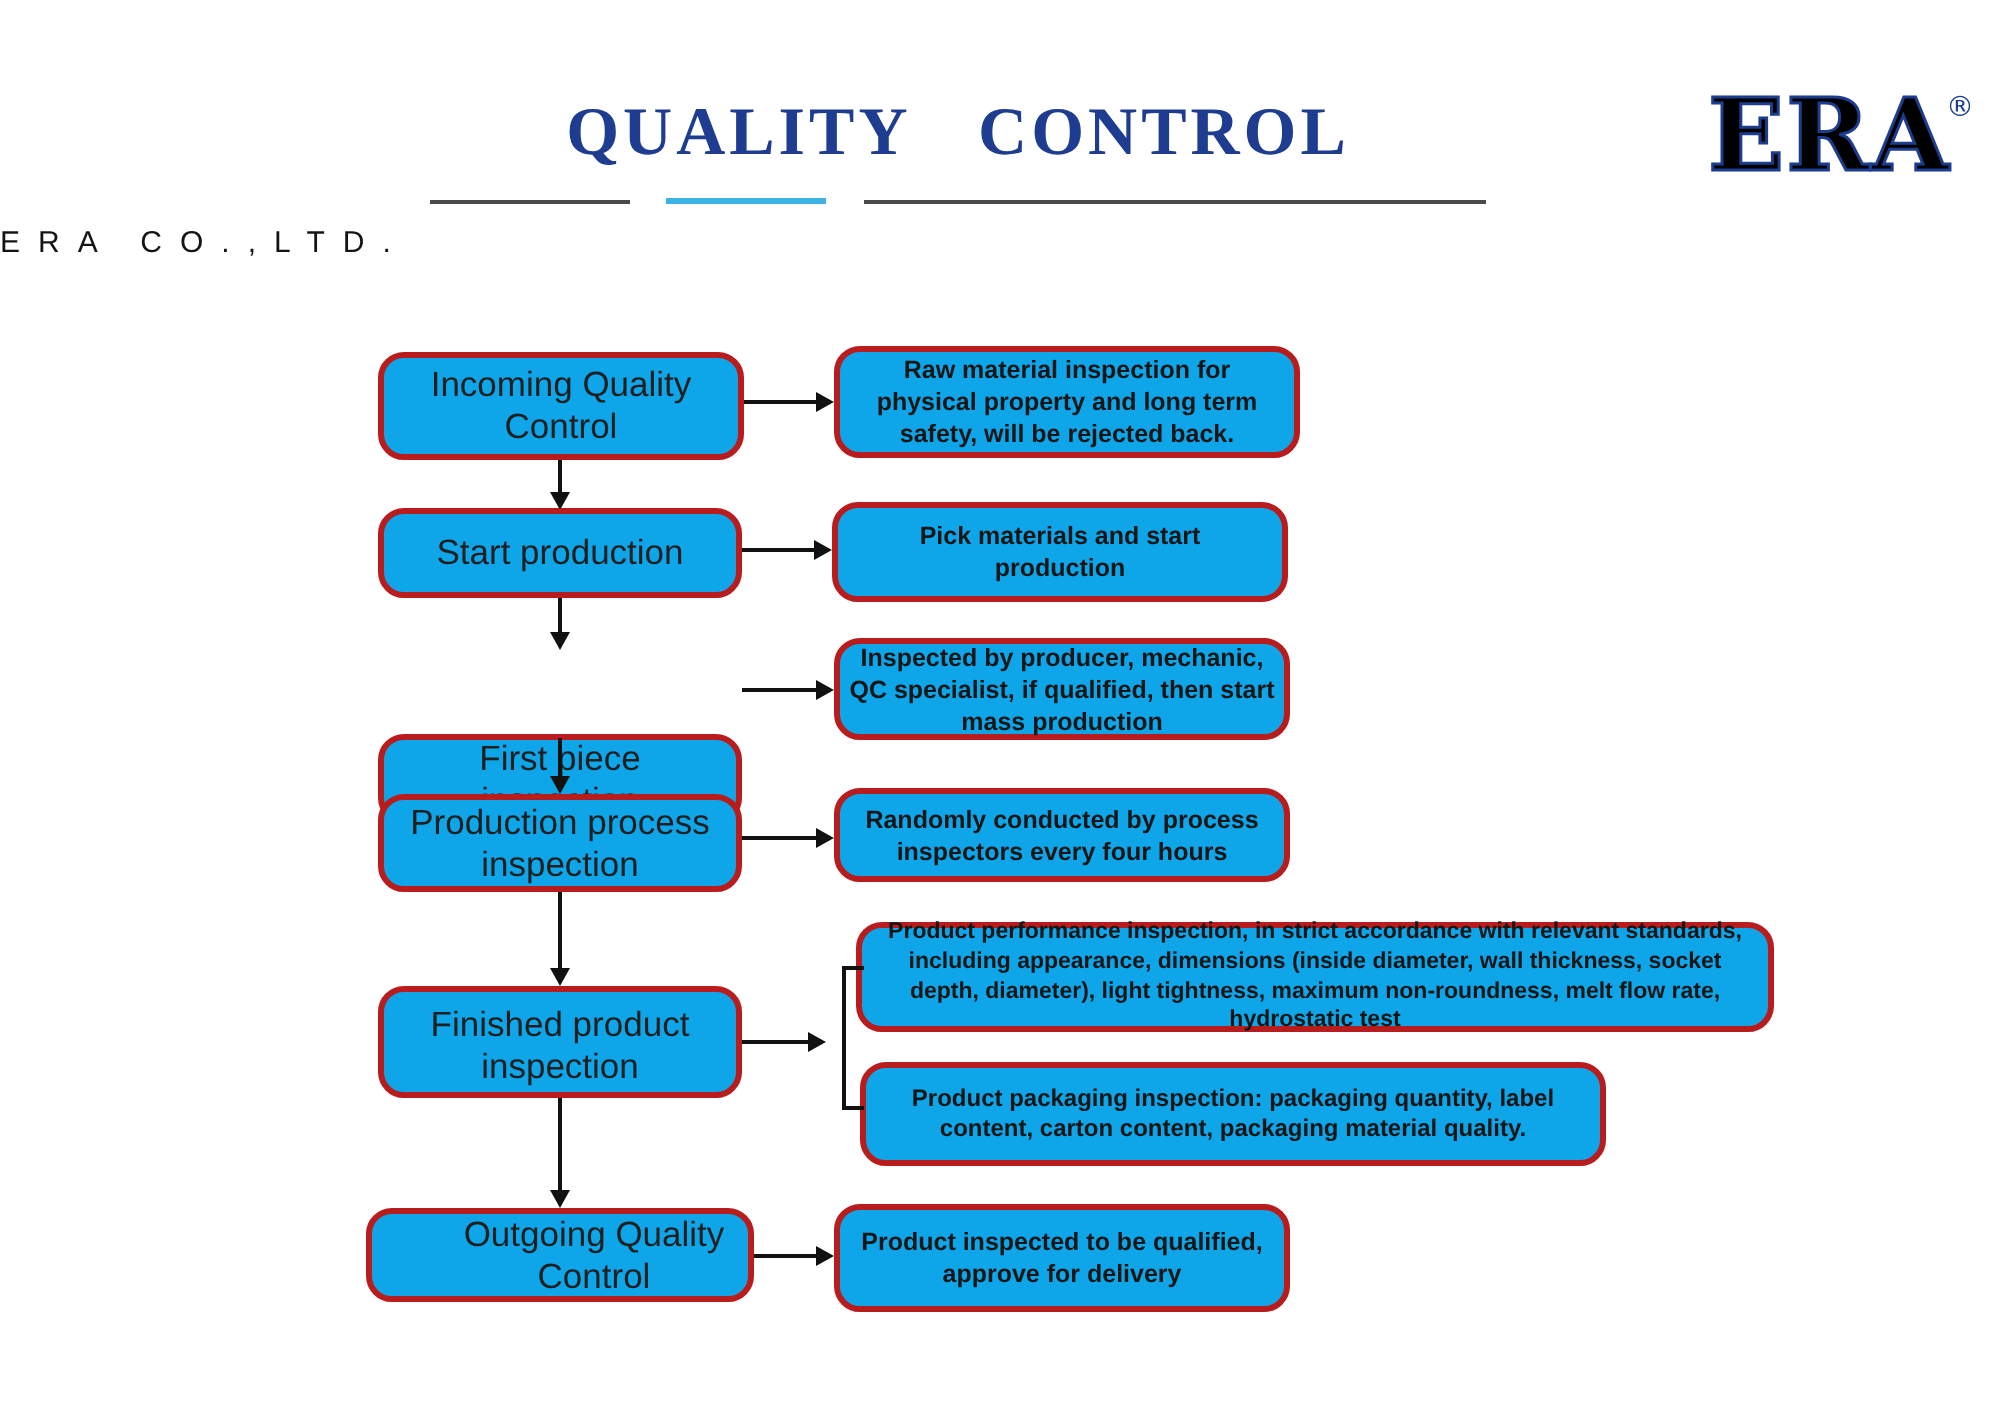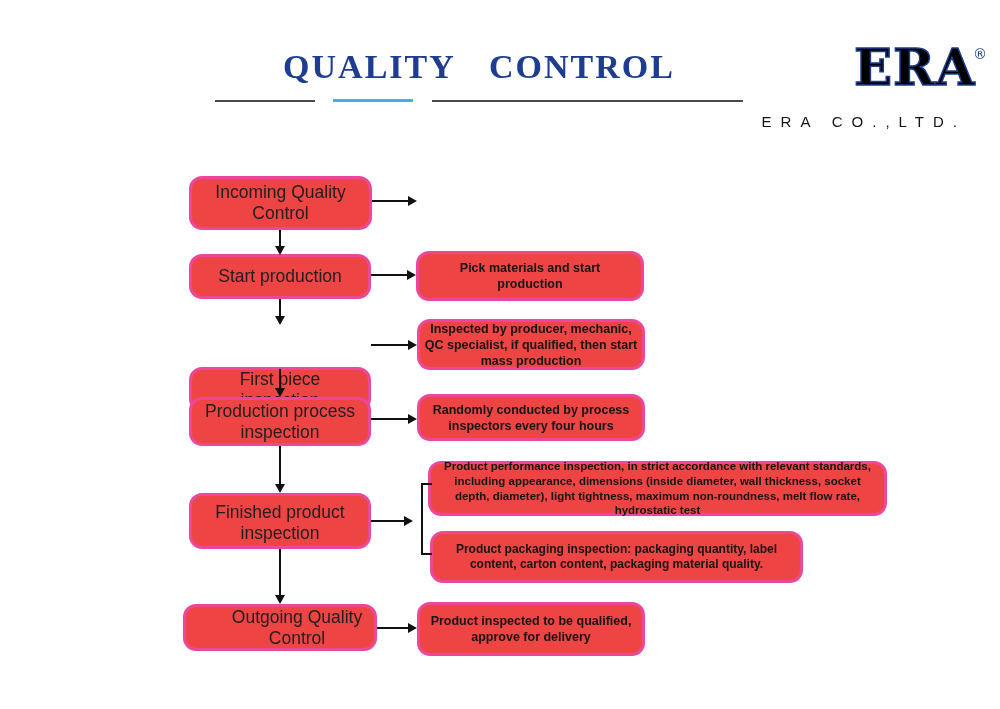--- a/index.html
+++ b/index.html
@@ -12,38 +12,38 @@
   .title {
     position:absolute; top:48px; left:0; width:958px; text-align:center;
     font-family:"Liberation Serif","DejaVu Serif",serif; font-weight:700;
     font-size:34px; letter-spacing:2px; word-spacing:24px; color:#1e3c90;
   }
   .seg { position:absolute; }
   .seg-dark1 { left:215px; top:100px; width:100px; height:2px; background:#4a4a4a; }
   .seg-cyan  { left:333px; top:99px;  width:80px;  height:3px; background:#3bb4e5; }
   .seg-dark2 { left:432px; top:100px; width:311px; height:2px; background:#4a4a4a; }
   .subtitle {
-    position:absolute; top:113px; left:0; width:966px; text-align:right;
+    position:absolute; top:113px; left:0; width:966px; text-align:left;
     font-size:15px; letter-spacing:9px; color:#141414;
   }
   .logo { position:absolute; left:852px; top:38px; width:140px; height:64px; }
   .logo-text {
     position:absolute; left:2px; top:0; font-family:"DejaVu Serif",serif;
     font-weight:700; font-size:50px; line-height:60px; color:#000000;
     -webkit-text-stroke:1.5px #1c3d8e; letter-spacing:1px;
   }
   .logo-reg {
     position:absolute; right:5px; top:8px; font-size:14px; color:#1c3d8e;
     font-family:"DejaVu Sans",sans-serif;
   }
 
   
   .lbox, .nbox {
-    position:absolute; box-sizing:border-box; background:#ef4444;
-    border:3px solid #ec4899; border-radius:13px;
+    position:absolute; box-sizing:border-box; background:#0ea5e9;
+    border:3px solid #b91c1c; border-radius:13px;
     display:flex; align-items:center; justify-content:center;
     text-align:center; color:#1f1f1f; padding:2px 8px;
   }
   .lbox { font-size:17.5px; line-height:1.2; }
   .nbox { font-weight:700; font-size:12.5px; line-height:1.28; color:#161616; }
 
   .s1 { left:189px; top:176px; width:183px; height:54px; }
   .s2 { left:189px; top:254px; width:182px; height:45px; }
   .s3 { left:189px; top:324px; width:182px; height:45px;margin-top:43px; }
   .s4 { left:189px; top:397px; width:182px; height:49px; }
@@ -113,20 +113,23 @@
   <div class="lbox s4">
     <span>Production process inspection</span>
   </div>
   <div class="lbox s5">
     <span>Finished product inspection</span>
   </div>
   <div class="lbox s6">
     <span>Outgoing Quality Control</span>
   </div>
 
+  <div class="nbox n1">
+    <span>Raw material inspection for physical property and long term safety, will be rejected back.</span>
+  </div>
   <div class="nbox n2">
     <span>Pick materials and start production</span>
   </div>
   <div class="nbox n3">
     <span>Inspected by producer, mechanic, QC specialist, if qualified, then start mass production</span>
   </div>
   <div class="nbox n4">
     <span>Randomly conducted by process inspectors every four hours</span>
   </div>
   <div class="nbox n5a">

